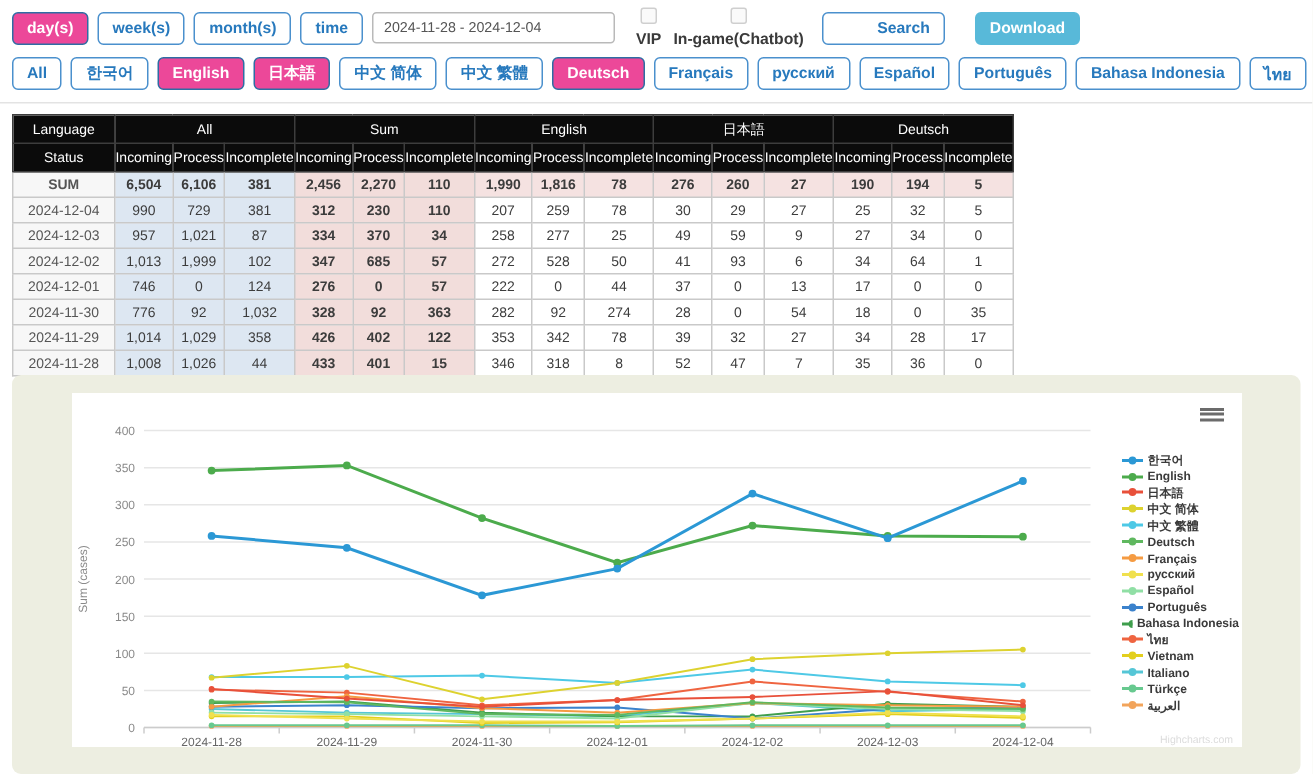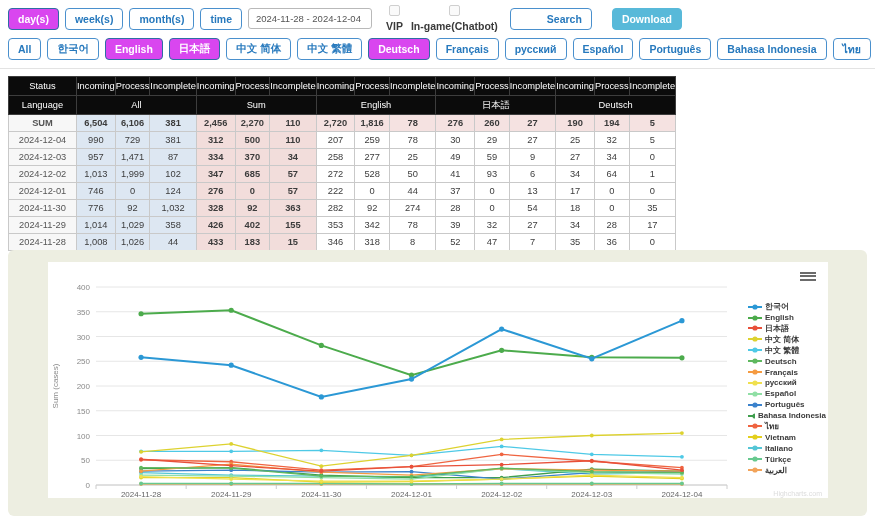--- a/index.html
+++ b/index.html
@@ -4,23 +4,23 @@
 <style>
   * { margin:0; padding:0; box-sizing:border-box; }
   html,body { width:875px; height:516px; overflow:hidden; background:#fff;
               font-family:"Liberation Sans", sans-serif; }
   
   .row1 { display:flex; align-items:center; gap:6px; padding:5px 8px 3px; }
   .row2 { display:flex; align-items:center; gap:6px; padding:3px 8px 8px; border-bottom:1px solid #e3e3e3; }
   .btn { height:22px; padding:0 9px; border-radius:4px; border:1px solid #4a90cd;
          background:#fff; color:#2779bd; font-weight:700; font-size:10.5px;
          font-family:"Liberation Sans",sans-serif; cursor:pointer; white-space:nowrap; }
-  .btn.active { background:#d946ef; border-color:#2e6da4; color:#fff; }
+  .btn.active { background:#ec4899; border-color:#2e6da4; color:#fff; }
   .btn.download { background:#58b9d9; border-color:#58b9d9; color:#fff; }
-  .date-input { width:124px; height:21px; border:1px solid #b9b9b9; border-radius:3px;
+  .date-input { width:162px; height:21px; border:1px solid #b9b9b9; border-radius:3px;
                 font-size:9.5px; color:#555; padding:0 7px; font-family:"Liberation Sans",sans-serif; }
   .cbwrap { display:flex; align-items:center; gap:4px; margin-left:8px;flex-direction:column; }
   .cbox { width:11px; height:11px; border:1px solid #cfcfcf; background:#fafafa; border-radius:2px; display:inline-block; }
   .cblabel { font-size:10.5px; font-weight:700; color:#3a3a3a; white-space:nowrap; }
   
   table { border-collapse:collapse; margin:7px 0 0 8px; table-layout:fixed; }
   th, td { border:1px solid #c9c9c9; font-size:9.3px; text-align:center; padding:0; }
   thead th { background:#0b0b0b; color:#fff; border-color:#3d3d3d; height:19px; font-weight:400; }
   tbody td { height:17px; color:#3c3c3c; background:#fff; }
   td.lab { background:#f7f7f7; color:#555; }
@@ -100,87 +100,87 @@
       <col class="c-dat">
       <col class="c-dat">
       <col class="c-dat">
       <col class="c-dat">
       <col class="c-dat">
       <col class="c-dat">
       <col class="c-dat">
     </colgroup>
     <thead>
       <tr>
+        <th>Language</th>
+        <th colspan="3">All</th>
+        <th colspan="3">Sum</th>
+        <th colspan="3">English</th>
+        <th colspan="3">日本語</th>
+        <th colspan="3">Deutsch</th>
+      </tr>
+      <tr>
         <th>Status</th>
         <th>Incoming</th>
         <th>Process</th>
         <th>Incomplete</th>
         <th>Incoming</th>
         <th>Process</th>
         <th>Incomplete</th>
         <th>Incoming</th>
         <th>Process</th>
         <th>Incomplete</th>
         <th>Incoming</th>
         <th>Process</th>
         <th>Incomplete</th>
         <th>Incoming</th>
         <th>Process</th>
         <th>Incomplete</th>
       </tr>
-      <tr>
-        <th>Language</th>
-        <th colspan="3">All</th>
-        <th colspan="3">Sum</th>
-        <th colspan="3">English</th>
-        <th colspan="3">日本語</th>
-        <th colspan="3">Deutsch</th>
-      </tr>
     </thead>
     <tbody>
       <tr class="sumrow">
         <td class="lab">SUM</td>
         <td class="g0">6,504</td>
         <td class="g0">6,106</td>
         <td class="g0">381</td>
         <td class="g1">2,456</td>
         <td class="g1">2,270</td>
         <td class="g1">110</td>
-        <td class="rest">2,720</td>
+        <td class="rest">1,990</td>
         <td class="rest">1,816</td>
         <td class="rest">78</td>
         <td class="rest">276</td>
         <td class="rest">260</td>
         <td class="rest">27</td>
         <td class="rest">190</td>
         <td class="rest">194</td>
         <td class="rest">5</td>
       </tr>
       <tr>
         <td class="lab">2024-12-04</td>
         <td class="g0">990</td>
         <td class="g0">729</td>
         <td class="g0">381</td>
         <td class="g1">312</td>
-        <td class="g1">500</td>
+        <td class="g1">230</td>
         <td class="g1">110</td>
         <td class="rest">207</td>
         <td class="rest">259</td>
         <td class="rest">78</td>
         <td class="rest">30</td>
         <td class="rest">29</td>
         <td class="rest">27</td>
         <td class="rest">25</td>
         <td class="rest">32</td>
         <td class="rest">5</td>
       </tr>
       <tr>
         <td class="lab">2024-12-03</td>
         <td class="g0">957</td>
-        <td class="g0">1,471</td>
+        <td class="g0">1,021</td>
         <td class="g0">87</td>
         <td class="g1">334</td>
         <td class="g1">370</td>
         <td class="g1">34</td>
         <td class="rest">258</td>
         <td class="rest">277</td>
         <td class="rest">25</td>
         <td class="rest">49</td>
         <td class="rest">59</td>
         <td class="rest">9</td>
@@ -242,38 +242,38 @@
         <td class="rest">0</td>
         <td class="rest">35</td>
       </tr>
       <tr>
         <td class="lab">2024-11-29</td>
         <td class="g0">1,014</td>
         <td class="g0">1,029</td>
         <td class="g0">358</td>
         <td class="g1">426</td>
         <td class="g1">402</td>
-        <td class="g1">155</td>
+        <td class="g1">122</td>
         <td class="rest">353</td>
         <td class="rest">342</td>
         <td class="rest">78</td>
         <td class="rest">39</td>
         <td class="rest">32</td>
         <td class="rest">27</td>
         <td class="rest">34</td>
         <td class="rest">28</td>
         <td class="rest">17</td>
       </tr>
       <tr>
         <td class="lab">2024-11-28</td>
         <td class="g0">1,008</td>
         <td class="g0">1,026</td>
         <td class="g0">44</td>
         <td class="g1">433</td>
-        <td class="g1">183</td>
+        <td class="g1">401</td>
         <td class="g1">15</td>
         <td class="rest">346</td>
         <td class="rest">318</td>
         <td class="rest">8</td>
         <td class="rest">52</td>
         <td class="rest">47</td>
         <td class="rest">7</td>
         <td class="rest">35</td>
         <td class="rest">36</td>
         <td class="rest">0</td>

